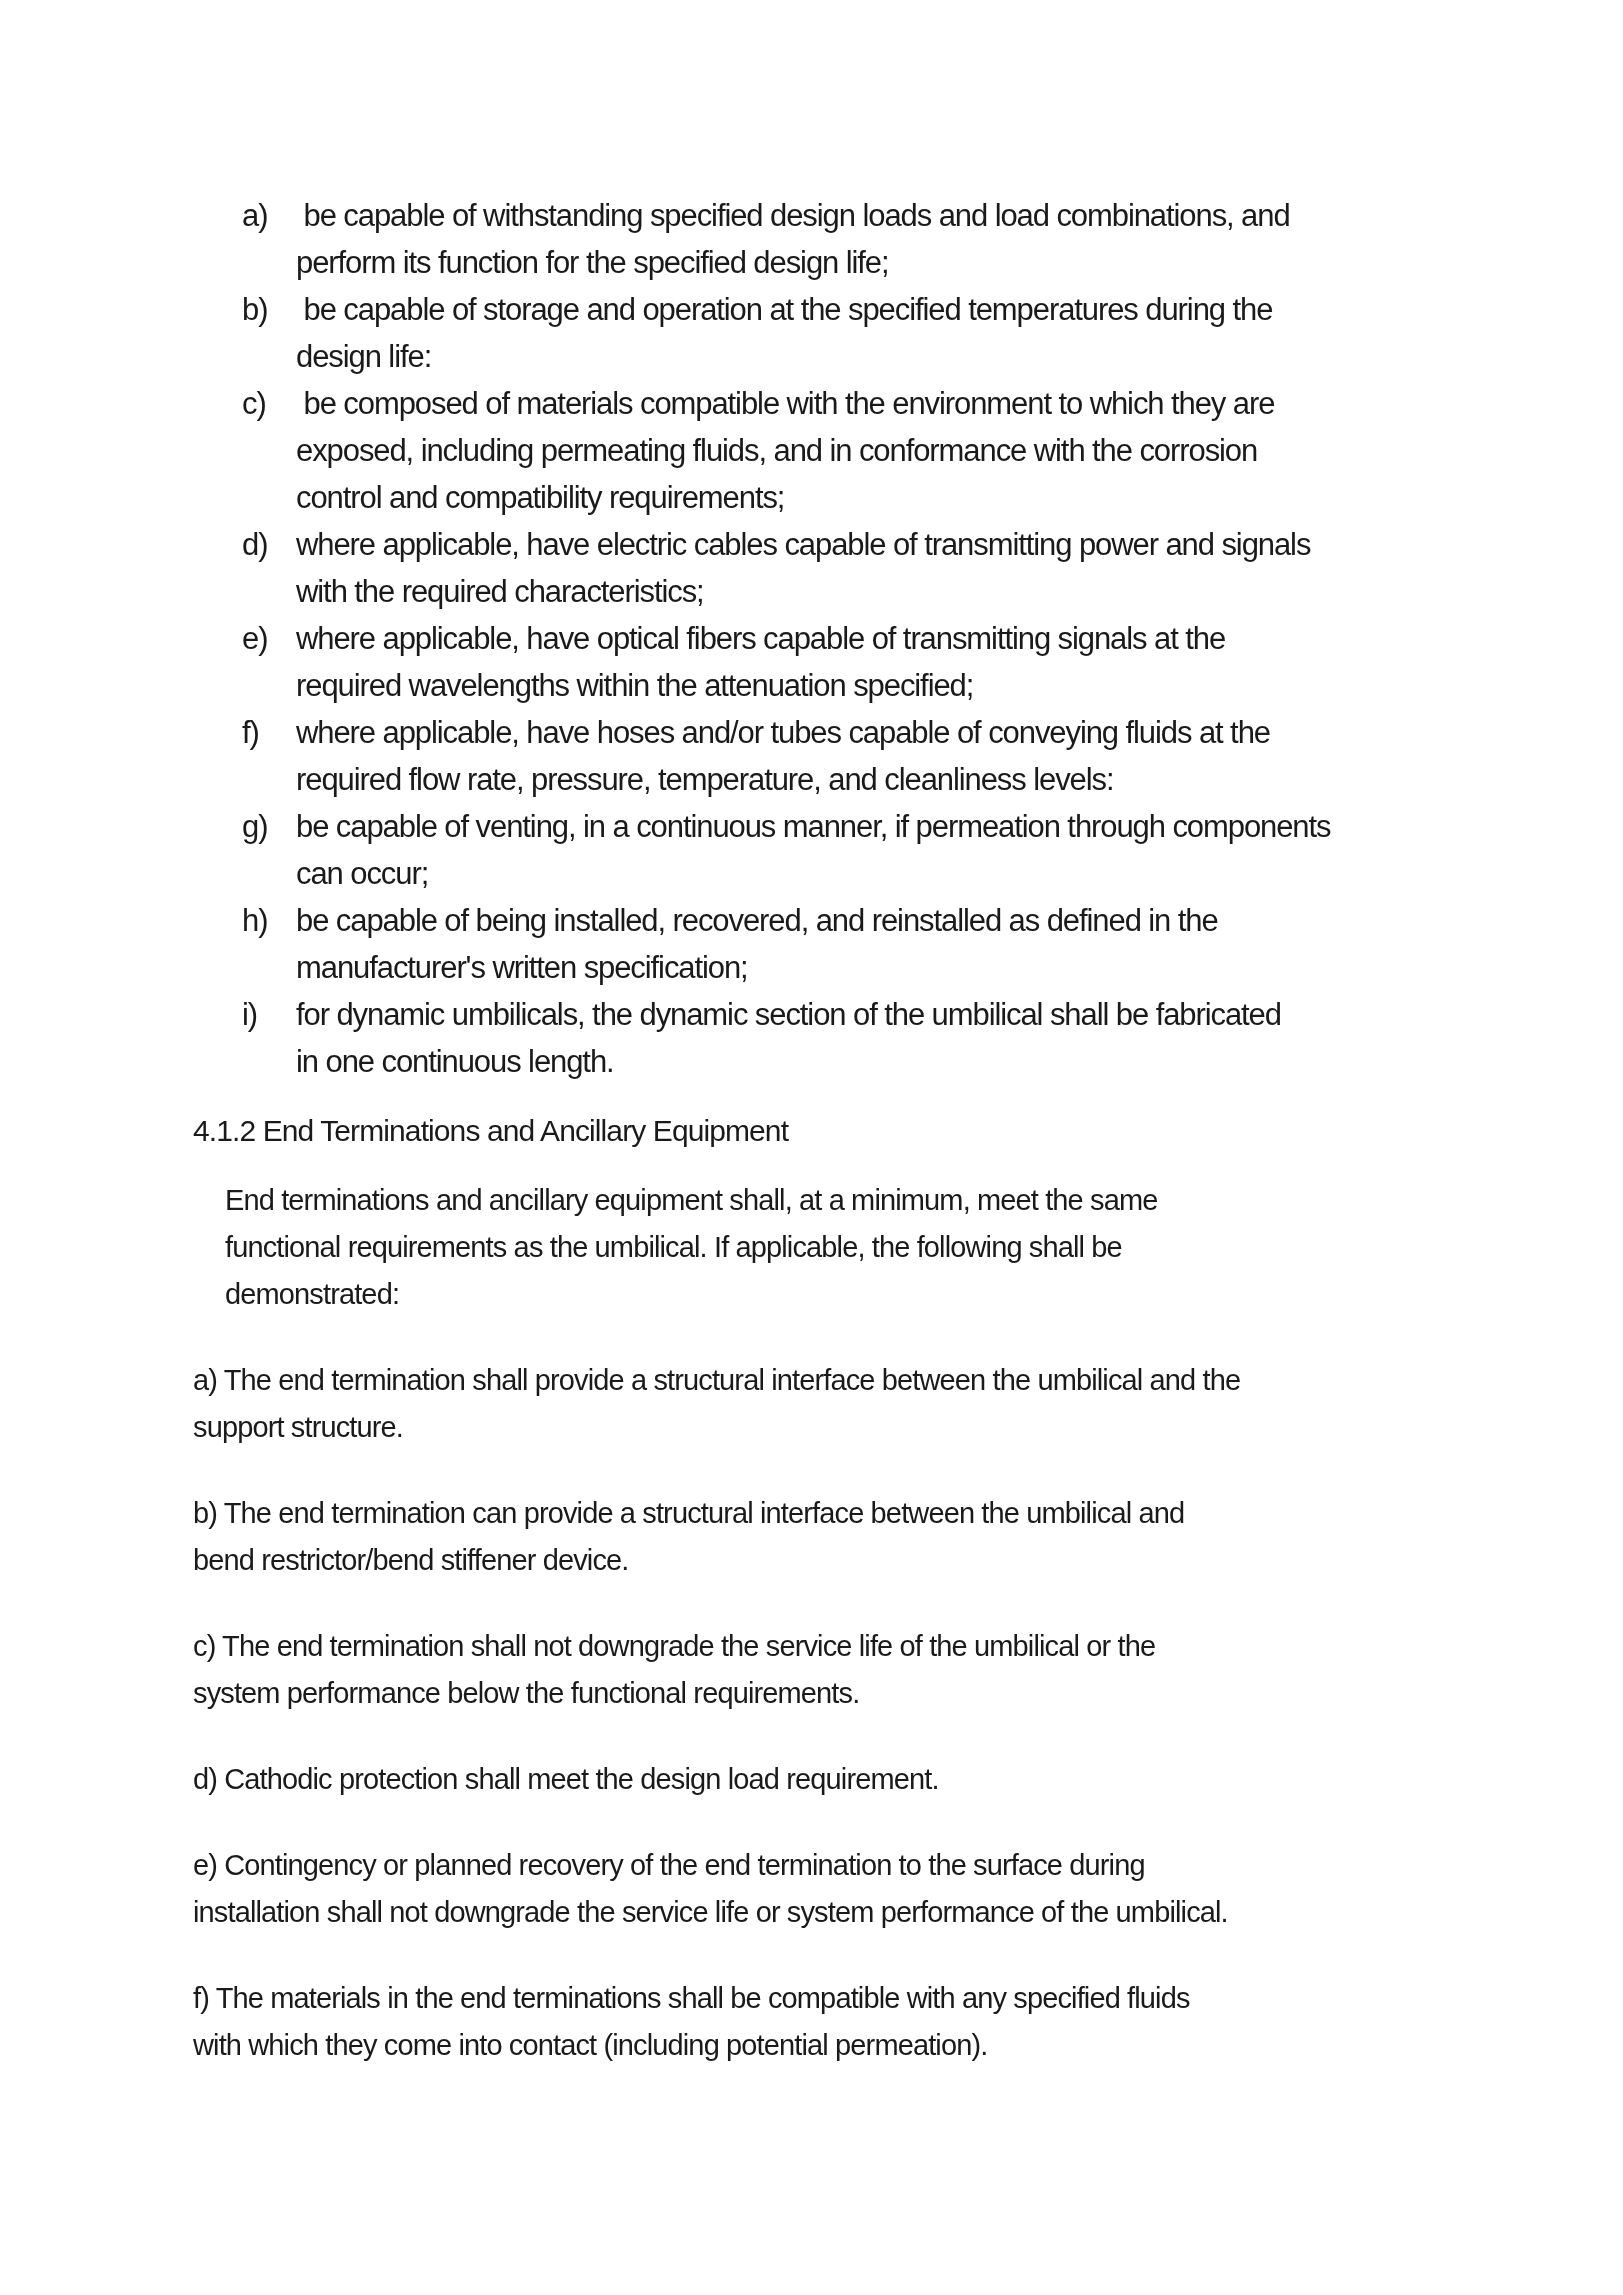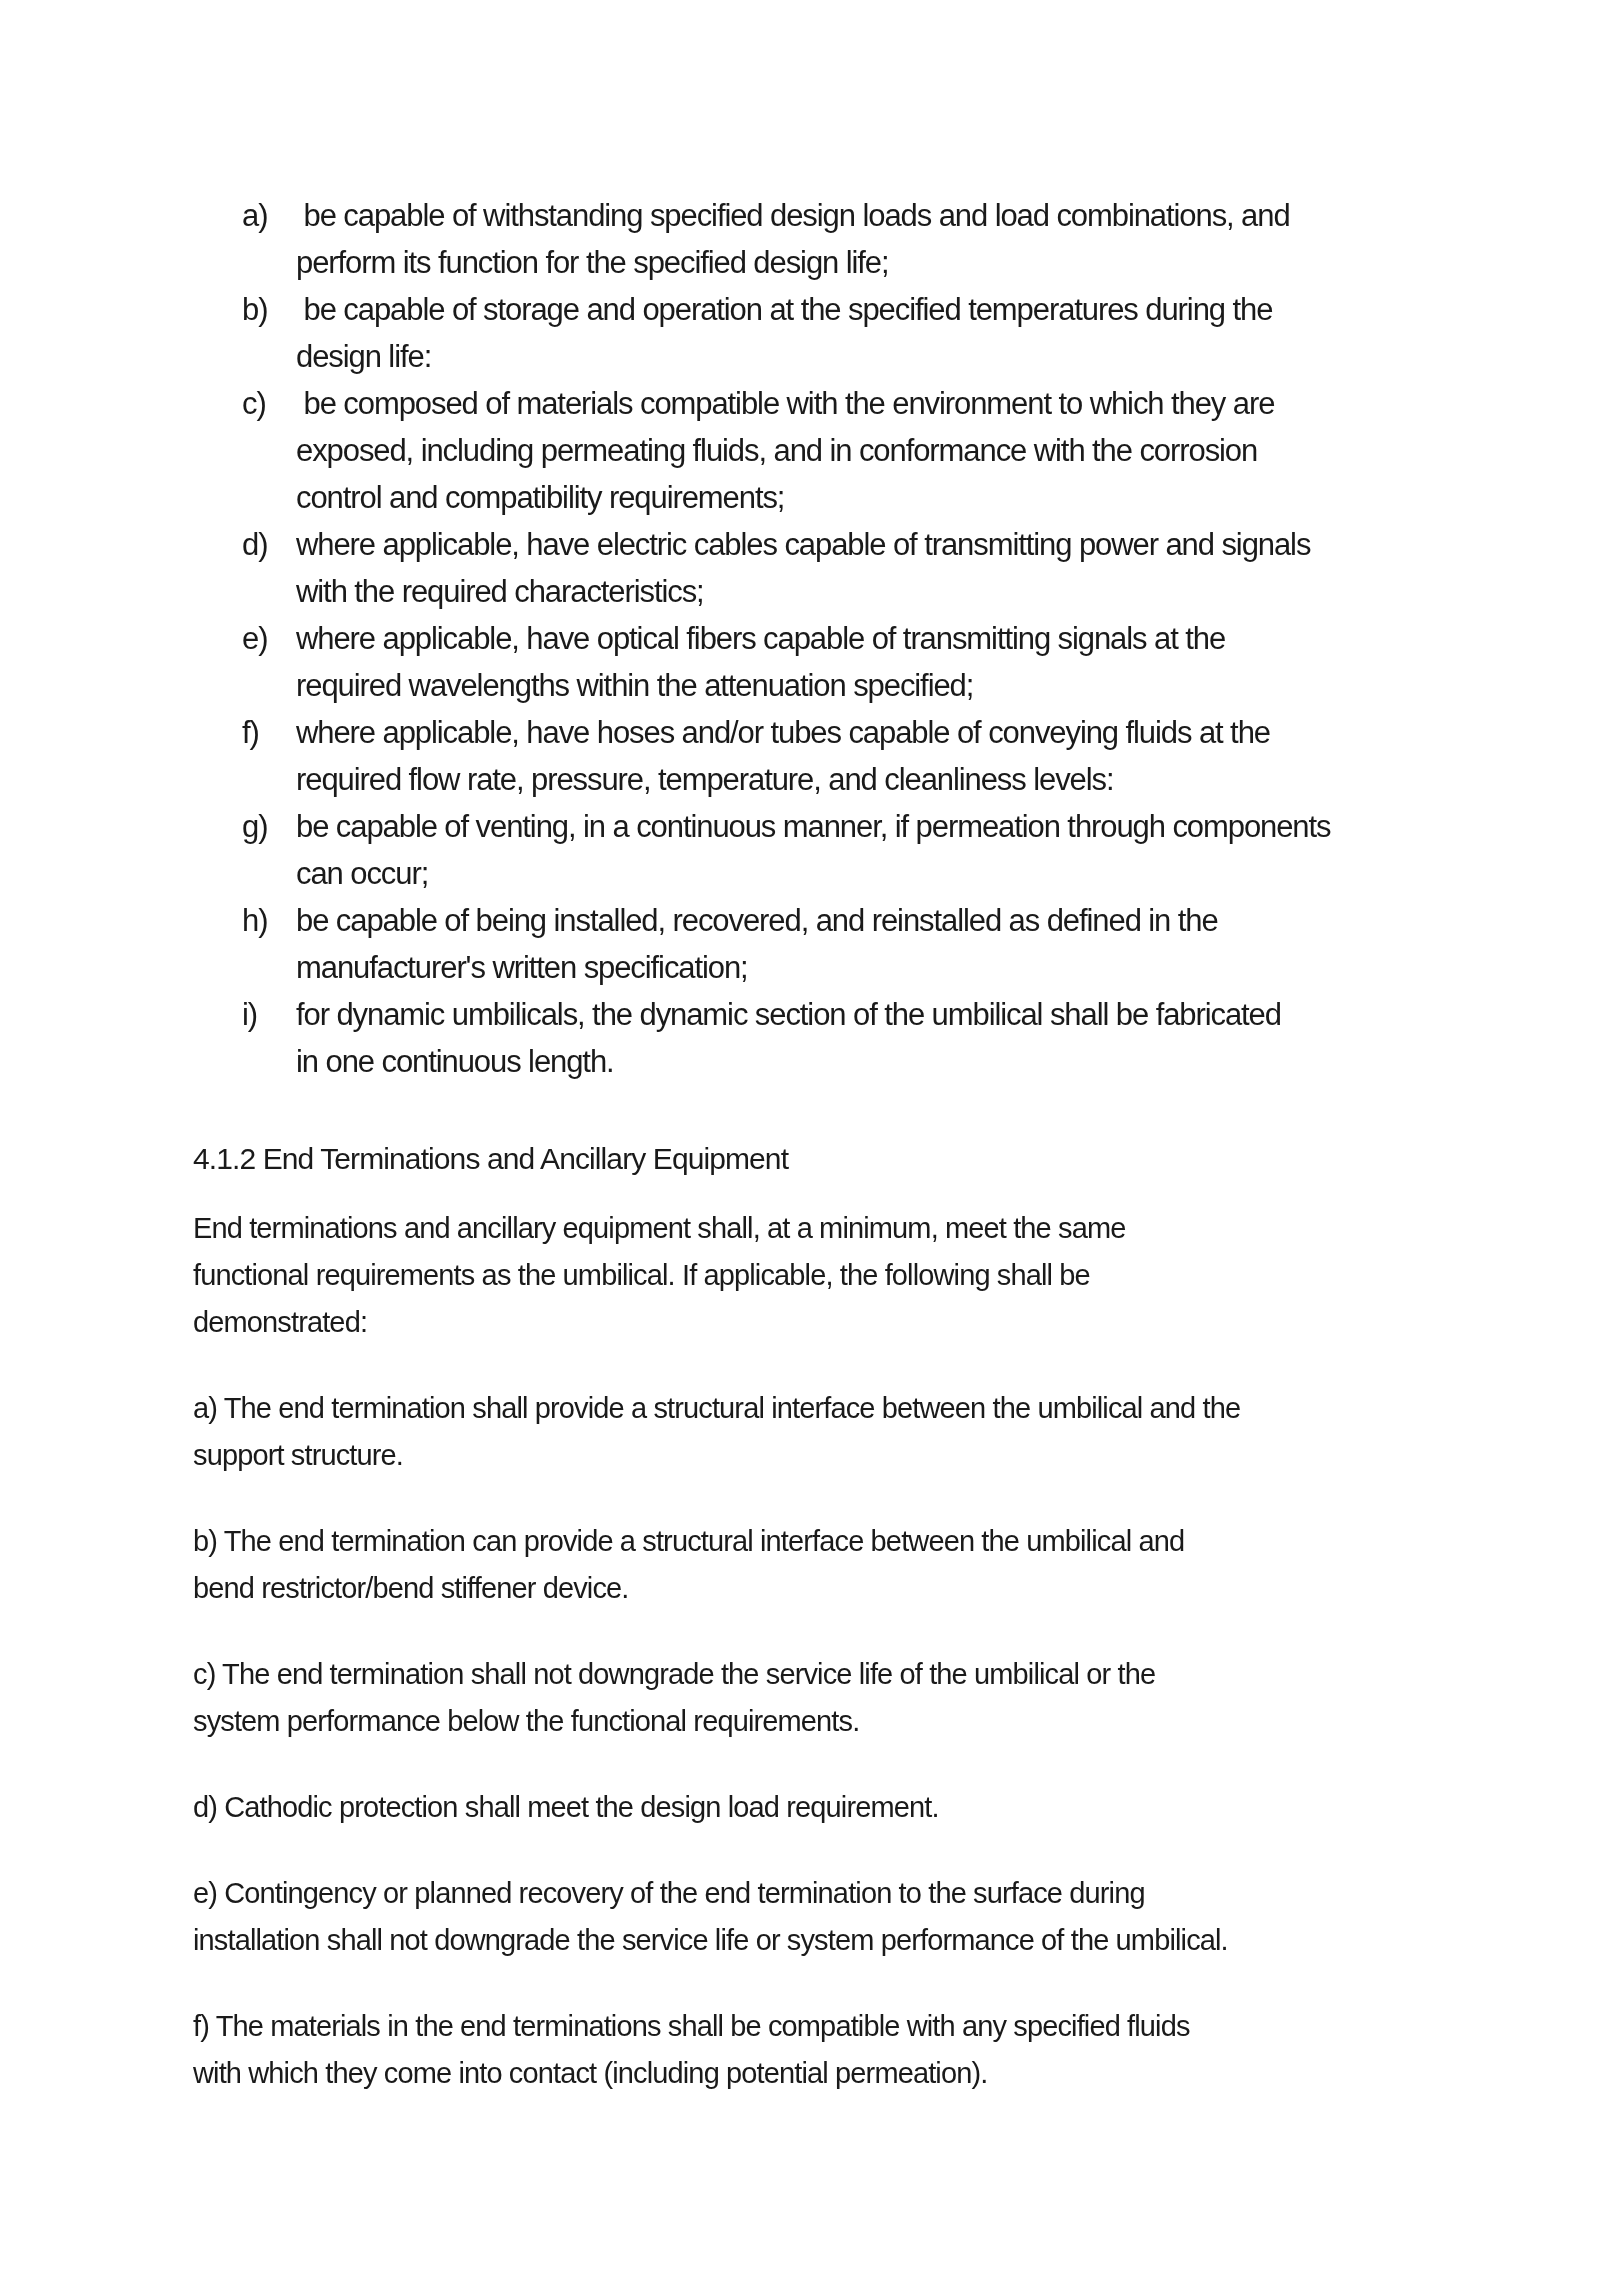--- a/index.html
+++ b/index.html
@@ -22,35 +22,35 @@
   .req-list {
     font-size: 31px;
     line-height: 47px;
     letter-spacing: -0.035em;
     padding-left: 49px;
   }
   .list-item { display: flex; align-items: flex-start; }
   .list-label { flex: 0 0 54px; }
   .list-text { flex: 1; white-space: pre-wrap; }
   .section-heading {
-    margin-top: 50px;
+    margin-top: 22px;
     font-size: 30px;
     line-height: 47px;
     font-weight: 400;
     letter-spacing: -0.03em;
     white-space: pre-wrap;
   }
   .para {
     margin-top: 39px;
     font-size: 29px;
     line-height: 47px;
     letter-spacing: -0.03em;
     white-space: pre-wrap;
   }
-  .para.intro { margin-top: 23px; }
+  .para.intro { margin-top: 23px; margin-left: 32px; }
 </style>
 </head>
 <body>
 
 <div class="page">
   <div class="content">
 
     <div class="req-list">
       <div class="list-item">
         <div class="list-label">a)</div>

